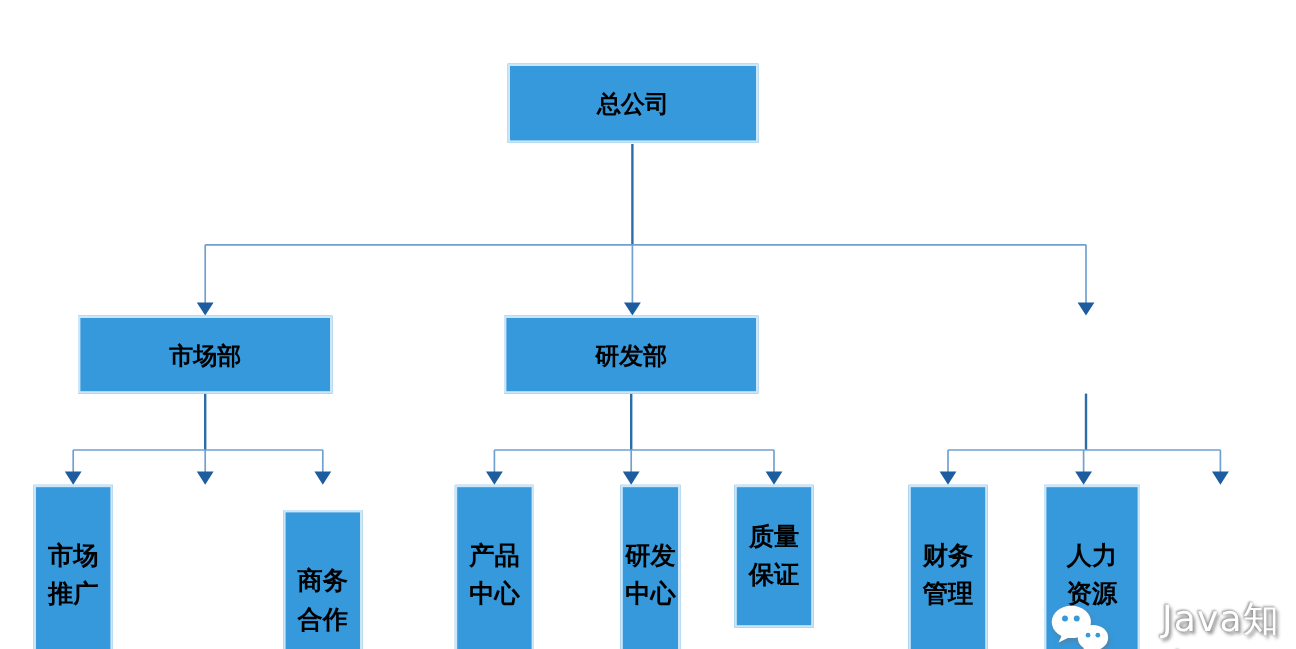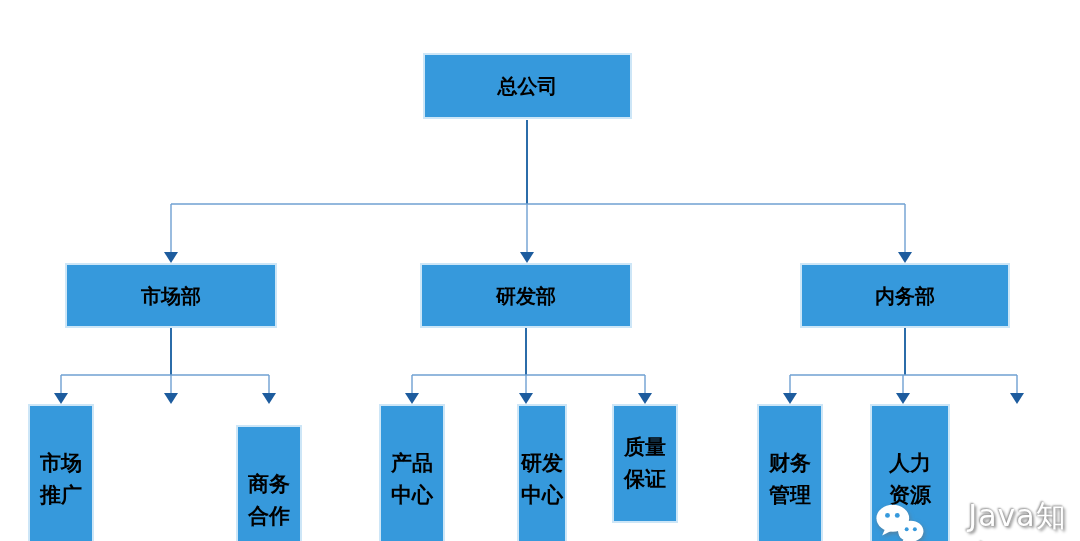--- a/index.html
+++ b/index.html
@@ -99,23 +99,20 @@
   <div class="node l1" style="left:423px;top:21px;width:209px;height:66px">
     <span class="node-label">总公司</span>
   </div>
 
   <div class="node l2" style="left:420px;top:231px;width:212px;height:65px">
     <span class="node-label">研发部</span>
   </div>
   <div class="node l2" style="left:65px;top:231px;width:212px;height:65px">
     <span class="node-label">市场部</span>
   </div>
-  <div class="node l2" style="left:800px;top:231px;width:210px;height:65px">
-    <span class="node-label">内务部</span>
-  </div>
 
   <div class="node l3" style="left:28px;top:372px;width:66px;height:151px">
     <span class="node-label">市场
 推广</span>
   </div>
   <div class="node l3" style="left:236px;top:393px;width:66px;height:151px">
     <span class="node-label">商务
 合作</span>
   </div>
 

